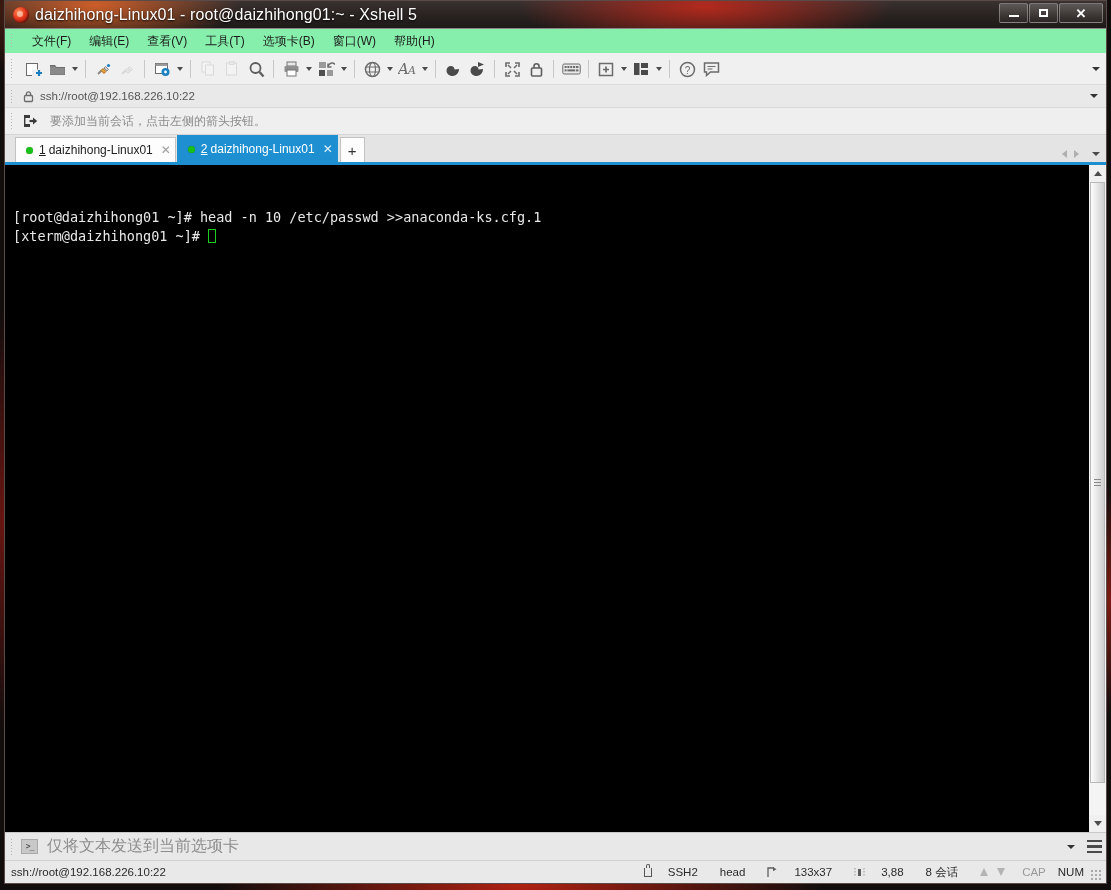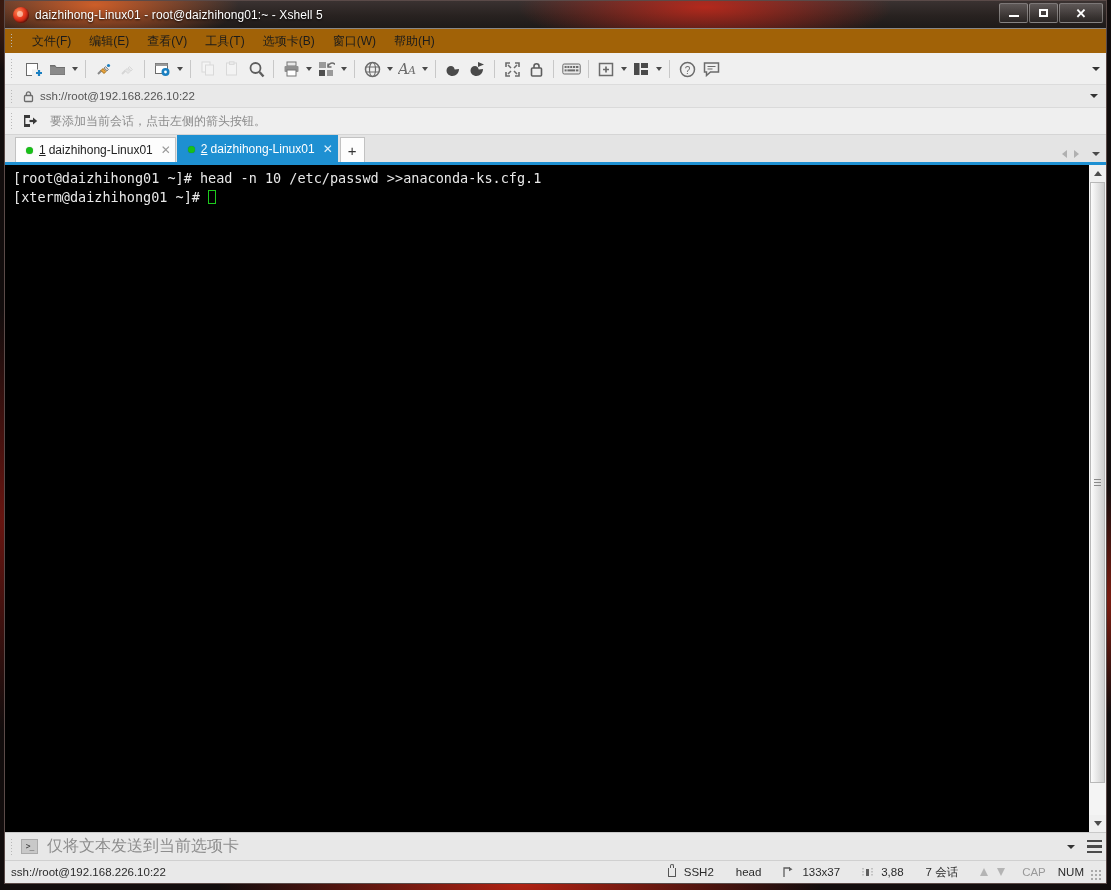--- a/index.html
+++ b/index.html
@@ -56,21 +56,21 @@
     background: radial-gradient(circle at 35% 32%, #ff8b55 0%, #e5361c 45%, #8c1208 100%);
     box-shadow: inset -1px -1px 2px rgba(0,0,0,0.5);
     position: relative;
   }
   #app-logo:after {
     content: ""; position: absolute; left: 4px; top: 4px;
     width: 6px; height: 6px; border-radius: 50%;
     background: rgba(255,220,200,0.65);
   }
   #win-title {
-    color: #ffffff; font-size: 12px; white-space: nowrap;
+    color: #ffffff; font-size: 16px; white-space: nowrap;
     text-shadow: 0 1px 2px rgba(0,0,0,0.9);
     letter-spacing: 0.1px;
   }
   #win-buttons {
     position: absolute; right: 3px; top: 2px;
     display: flex; gap: 1px;
   }
   .win-btn {
     width: 29px; height: 20px;
     border: 1px solid rgba(255,255,255,0.32);
@@ -81,21 +81,21 @@
     box-sizing: border-box;
   }
   .win-btn.close { width: 44px; }
   .glyph-min { width: 10px; height: 2px; background: #fff; margin-top: 6px; }
   .glyph-max { width: 9px; height: 8px; border: 2px solid #fff; box-sizing: border-box; }
   .glyph-close { font-size: 13px; font-weight: bold; line-height: 1; }
 
   
   #menubar {
     height: 24px; flex: 0 0 24px;
-    background: #a16207;
+    background: #86efac;
     display: flex; align-items: center;
     padding-left: 18px;
     border-bottom: 1px solid #f0f0f0;
     position: relative;
   }
   #menubar:before, #toolbar:before, #addrbar:before, #sessbar:before {
     content: ""; position: absolute; left: 5px; top: 4px; bottom: 4px; width: 3px;
     background-image: radial-gradient(circle, #b8b8b8 1px, transparent 1px);
     background-size: 3px 3px;
   }
@@ -215,20 +215,21 @@
     background: #000; display: flex;
     border-top: 3px solid #1e90d2;
     overflow: hidden;
   }
   #term {
     flex: 1 1 auto; padding: 4px 0 0 8px;
     font-family: "DejaVu Sans Mono", "Liberation Mono", monospace;
     font-size: 13.5px; line-height: 19px;
     color: #e8e8e8; white-space: pre;
     overflow: hidden;
+    margin-top: 39px;
   }
   .cursor-block {
     display: inline-block; width: 8px; height: 14px;
     border: 1px solid #1ecb1e; box-sizing: border-box;
     vertical-align: -2px;
   }
   
   #vscroll {
     width: 17px; flex: 0 0 17px;
     background: #f0f0f0;
@@ -295,21 +296,21 @@
     position: relative;
   }
   #status-left {
     margin-left: 6px; flex: 0 0 auto;
   }
   #status-right {
     position: absolute; right: 2px; top: 0; height: 22px;
     display: flex; align-items: center;
   }
   .st-cell {
-    display: flex; align-items: center; gap: 8px;
+    display: flex; align-items: center; gap: 16px;
     padding: 0 11px; white-space: nowrap;
   }
   .st-dim { color: #9a9a9a; }
   .lock-ico {
     display: inline-block; width: 8px; height: 9px; position: relative;
     border: 1.4px solid #555; border-top: none; box-sizing: border-box;
     border-radius: 0 0 1px 1px;
   }
   .lock-ico:before {
     content: ""; position: absolute; left: 1px; top: -4px;
@@ -684,21 +685,21 @@
       <div class="st-cell">
         <span>
           <svg width="11" height="11" viewBox="0 0 11 11">
             <path d="M1 1v9M10 1v9" stroke="#9a9a9a" stroke-width="1" stroke-dasharray="1.5 1.5"></path>
             <rect x="4" y="2" width="3" height="7" fill="#5e5e5e"></rect>
           </svg>
         </span>
         <span>3,88</span>
       </div>
       <div class="st-cell">
-        <span>7 会话</span>
+        <span>8 会话</span>
       </div>
       <div class="st-cell" style="gap:9px">
         <div class="arrow-up-g"></div>
         <div class="arrow-dn-g"></div>
       </div>
       <div class="st-cell st-dim" style="padding:0 6px">CAP</div>
       <div class="st-cell" style="padding:0 6px;color:#2b2b2b">NUM</div>
       <div id="resize-grip"></div>
     </div>
   </div>

